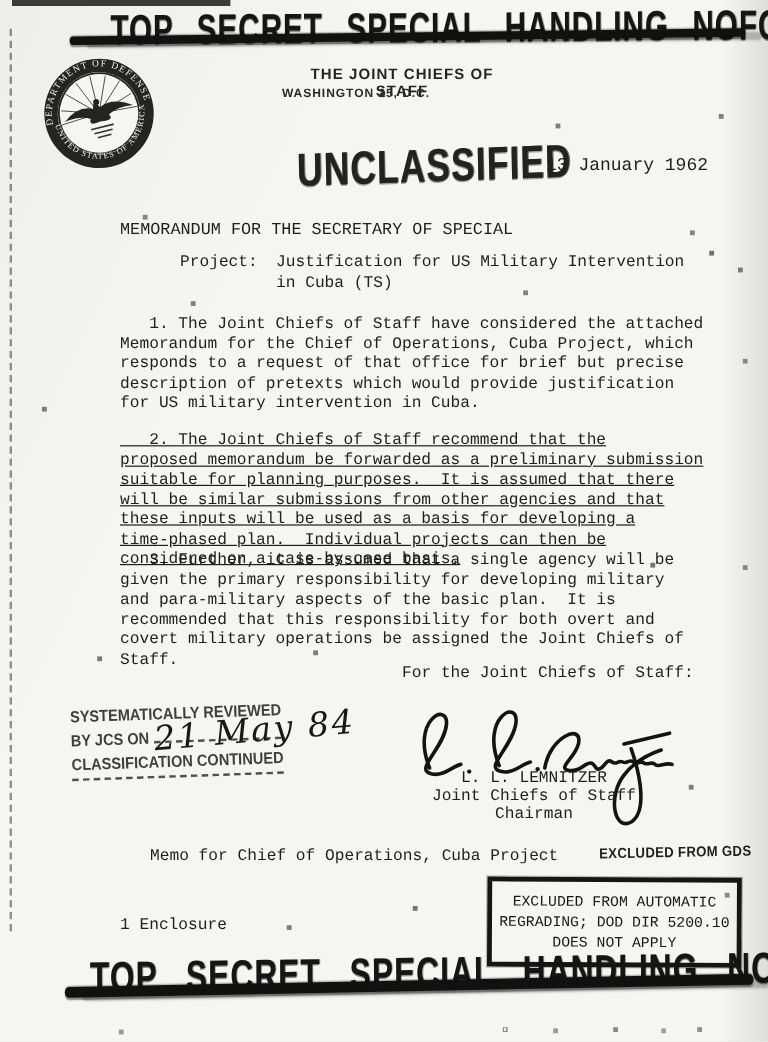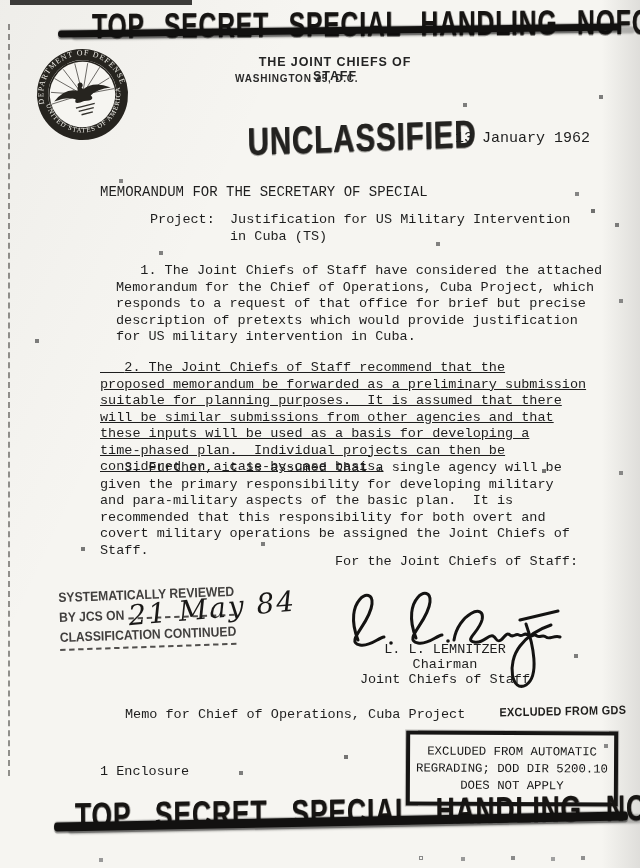--- a/index.html
+++ b/index.html
@@ -45,21 +45,21 @@
     font-family:"Liberation Sans","DejaVu Sans",sans-serif; font-weight:900;
     font-size:31px; letter-spacing:1px; color:#232220;
     transform:scale(.95,1.25) rotate(-1.5deg); transform-origin:left top;
     text-shadow:1px 0 0 rgba(30,28,26,.6), 0 1px 0 rgba(30,28,26,.4);
   }
   .date { left:455px; top:131px; font-size:15px; }
   .addressee { left:100px; top:184px; font-size:14px; }
   .subject-label { left:150px; top:212px; }
   .subject-text { left:230px; top:212px; width:360px; }
   .para { width:500px; }
-  .para1 { left:116px; top:263px; }
+  .para1 { left:100px; top:263px; }
   .para2 { left:100px; top:360px;text-decoration:underline; }
   .para3 { left:100px; top:460px;font-family:Liberation Mono, monospace; }
   .closing { left:335px; top:554px; }
   .review-stamp {
     left:58px; top:588px; transform:rotate(-2deg) scaleX(.9); transform-origin:left top;
     font-family:"Liberation Sans","DejaVu Sans",sans-serif; font-weight:700;
     font-size:13.5px; line-height:20px; color:rgba(40,38,36,.88); white-space:nowrap;
   }
   .blank-line { display:inline-block; width:118px; height:11px; border-bottom:2px dashed rgba(40,38,36,.8); margin-left:4px; }
   .review-underlined { display:inline-block; border-bottom:2px dashed rgba(40,38,36,.8); padding-bottom:1px; }
@@ -189,22 +189,22 @@
         <circle cx="118" cy="61" r="1.8" fill="#141312" stroke="none"></circle>
         <path d="M124,60 C128,34 156,22 152,40 C149,52 134,60 144,62 C154,64 158,54 163,56 C167,58 166,63 171,60 C175,57 176,52 180,55 C184,58 185,53 189,55 C193,57 194,52 198,55 C202,58 203,53 207,56 C210,58 213,54 216,57 C219,60 224,55 230,57"></path>
         <path d="M196,44 C203,64 210,96 196,105 C182,113 176,84 190,66 C196,58 206,50 221,45"></path>
         <path d="M190,40 L228,31"></path>
       </g>
     </svg>
   </div>
 
   <div class="abs tw sig-block">
     <div>L. L. LEMNITZER</div>
+    <div>Joint Chiefs of Staff</div>
     <div>Chairman</div>
-    <div>Joint Chiefs of Staff</div>
   </div>
 
   <div class="abs review-stamp">
     <div>SYSTEMATICALLY REVIEWED</div>
     <div><span>BY JCS ON</span><span class="blank-line"></span></div>
     <div><span class="review-underlined">CLASSIFICATION CONTINUED</span></div>
   </div>
   <div class="abs handwriting">21 May 84</div>
 
   <div class="abs tw enc-count">1 Enclosure</div>

